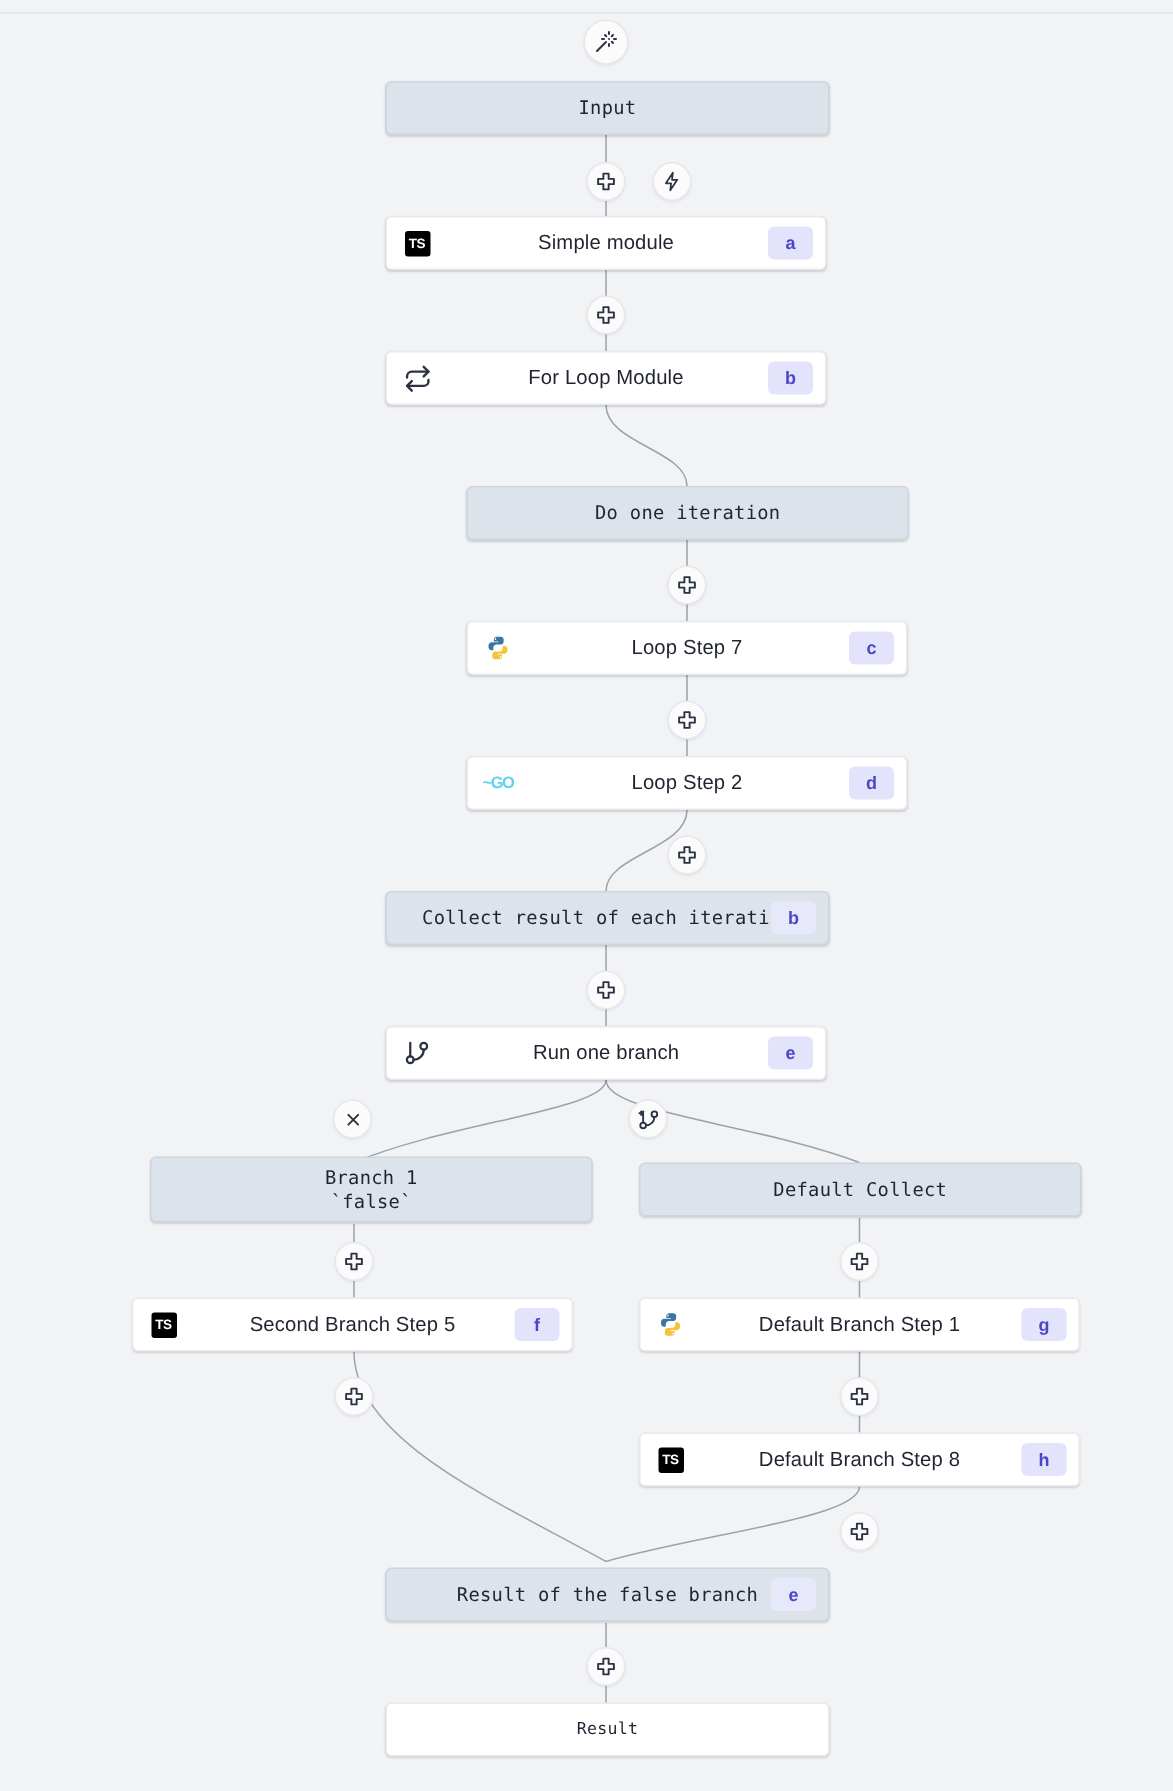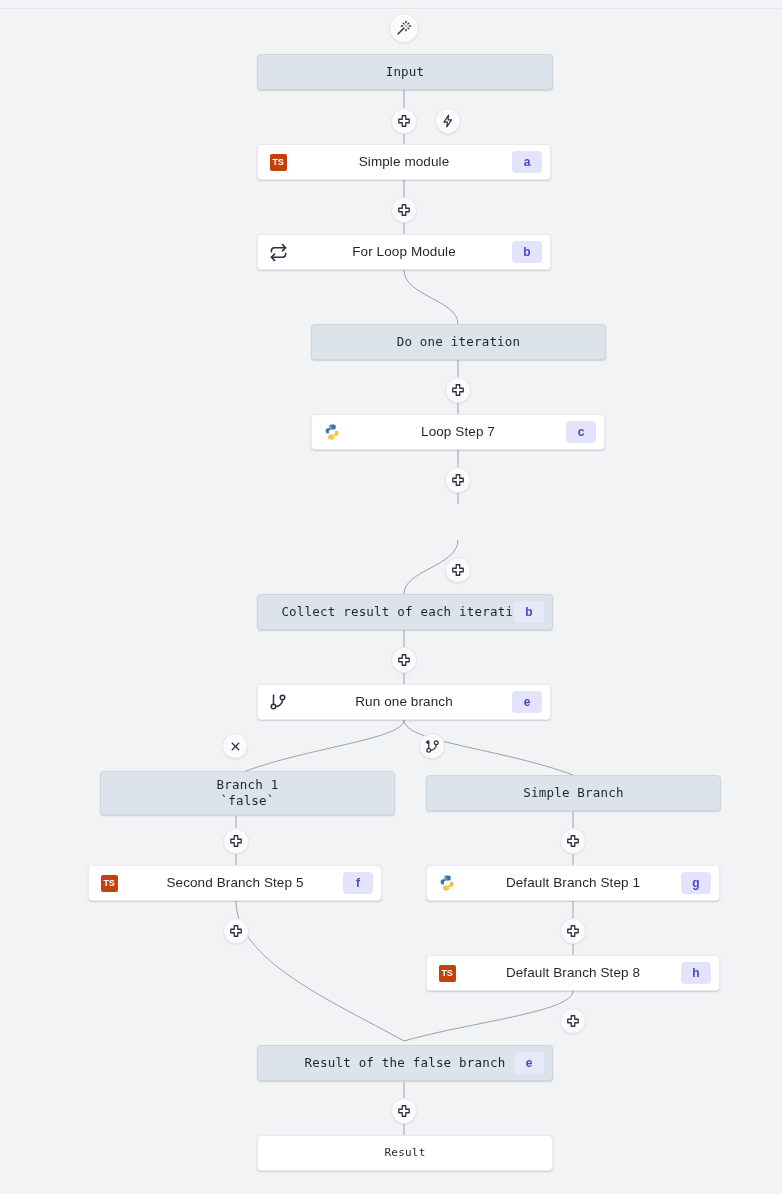--- a/index.html
+++ b/index.html
@@ -97,21 +97,21 @@
     border-radius: 50%;
     background: #fbfbfc;
     border: 1px solid #e6e8eb;
     display: flex; align-items: center; justify-content: center;
     box-shadow: 0 1px 2px rgba(16,24,40,0.07);
     z-index: 5;
   }
   .circle-btn.lg { width: 30px; height: 30px; }
   .ts-badge {
     width: 17px; height: 17px;
-    background: #c2410c;
+    background: #000000;
     border-radius: 2px;
     color: #ffffff;
     font-size: 9px;
     font-weight: bold;
     display: flex;
     align-items: center;
     justify-content: center;
     font-family: "Liberation Sans", sans-serif;
     letter-spacing: -0.3px;
   }
@@ -241,20 +241,27 @@
     <span class="node-label">Loop Step 7</span>
     <span class="node-badge">c</span>
   </div>
 
   <div class="circle-btn" style="left:445px; top:467px;">
     <svg width="14" height="14" viewBox="0 0 24 24" fill="none" stroke="#2b3245" stroke-width="2.2" stroke-linejoin="round">
       <path d="M9 3h6v6h6v6h-6v6H9v-6H3V9h6z"></path>
     </svg>
   </div>
 
+  <div class="node white" style="left:311px; top:504px; width:294px;">
+    <span class="node-icon">
+        <span class="go-badge">~GO</span>
+      </span>
+    <span class="node-label">Loop Step 2</span>
+    <span class="node-badge">d</span>
+  </div>
 
   <div class="circle-btn" style="left:445px; top:557px;">
     <svg width="14" height="14" viewBox="0 0 24 24" fill="none" stroke="#2b3245" stroke-width="2.2" stroke-linejoin="round">
       <path d="M9 3h6v6h6v6h-6v6H9v-6H3V9h6z"></path>
     </svg>
   </div>
 
   <div class="node grey" style="left:257px; top:594px; width:296px;">
     <span class="node-label">Collect result of each iteration</span>
     <span class="node-badge">b</span>
@@ -295,21 +302,21 @@
         <path d="M4 3v4"></path>
     </svg>
   </div>
 
   <div class="node grey tall" style="left:100px; top:771px; width:295px;">
     <span class="node-label">Branch 1
 `false`</span>
   </div>
 
   <div class="node grey" style="left:426px; top:775px; width:295px;">
-    <span class="node-label">Simple Branch</span>
+    <span class="node-label">Default Collect</span>
   </div>
 
   <div class="circle-btn" style="left:223px; top:828px;">
     <svg width="14" height="14" viewBox="0 0 24 24" fill="none" stroke="#2b3245" stroke-width="2.2" stroke-linejoin="round">
       <path d="M9 3h6v6h6v6h-6v6H9v-6H3V9h6z"></path>
     </svg>
   </div>
   <div class="circle-btn" style="left:560px; top:828px;">
     <svg width="14" height="14" viewBox="0 0 24 24" fill="none" stroke="#2b3245" stroke-width="2.2" stroke-linejoin="round">
       <path d="M9 3h6v6h6v6h-6v6H9v-6H3V9h6z"></path>

